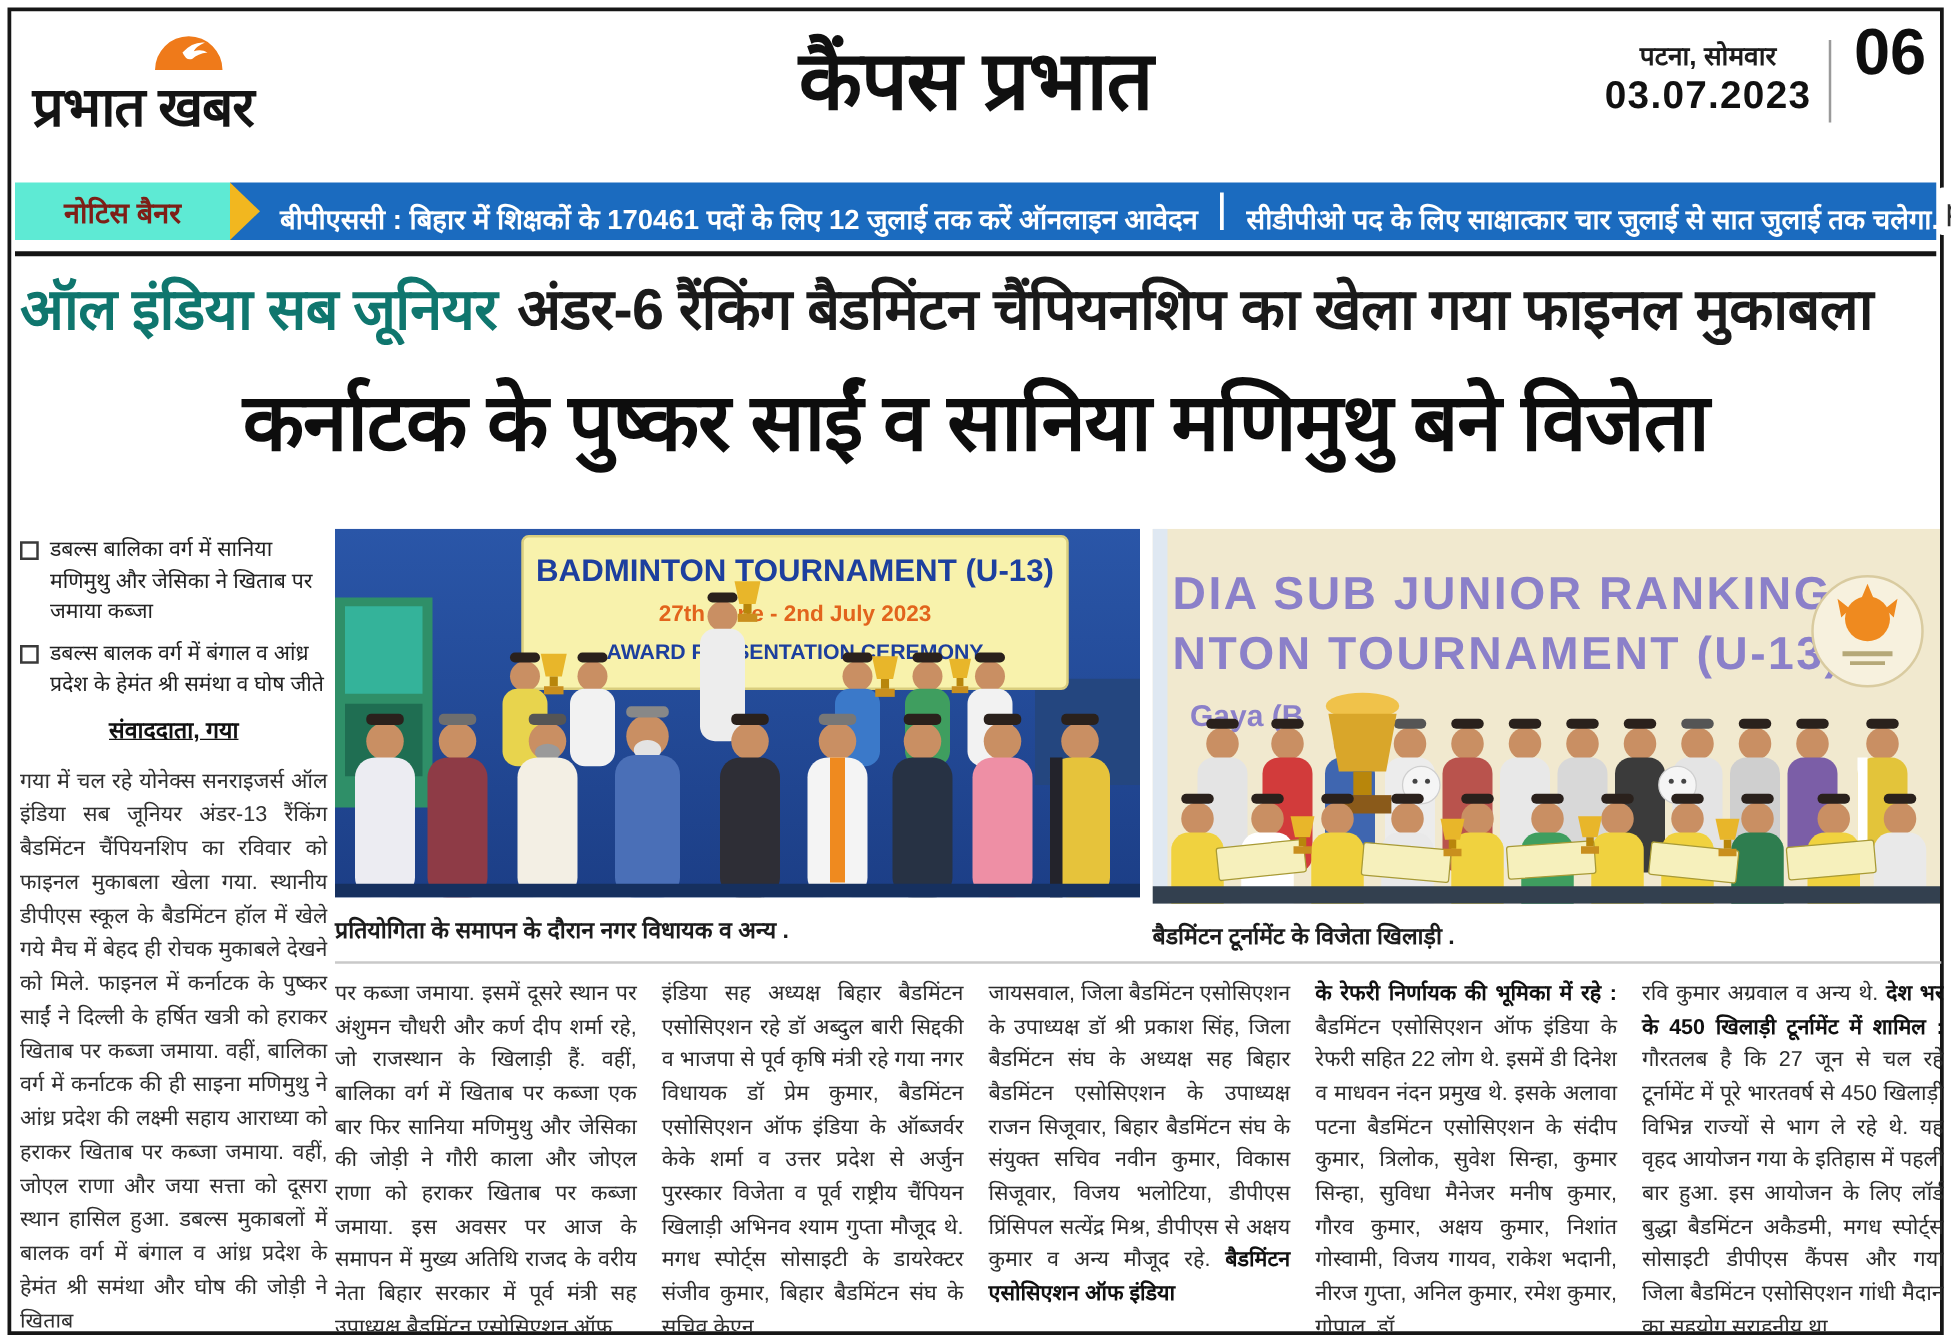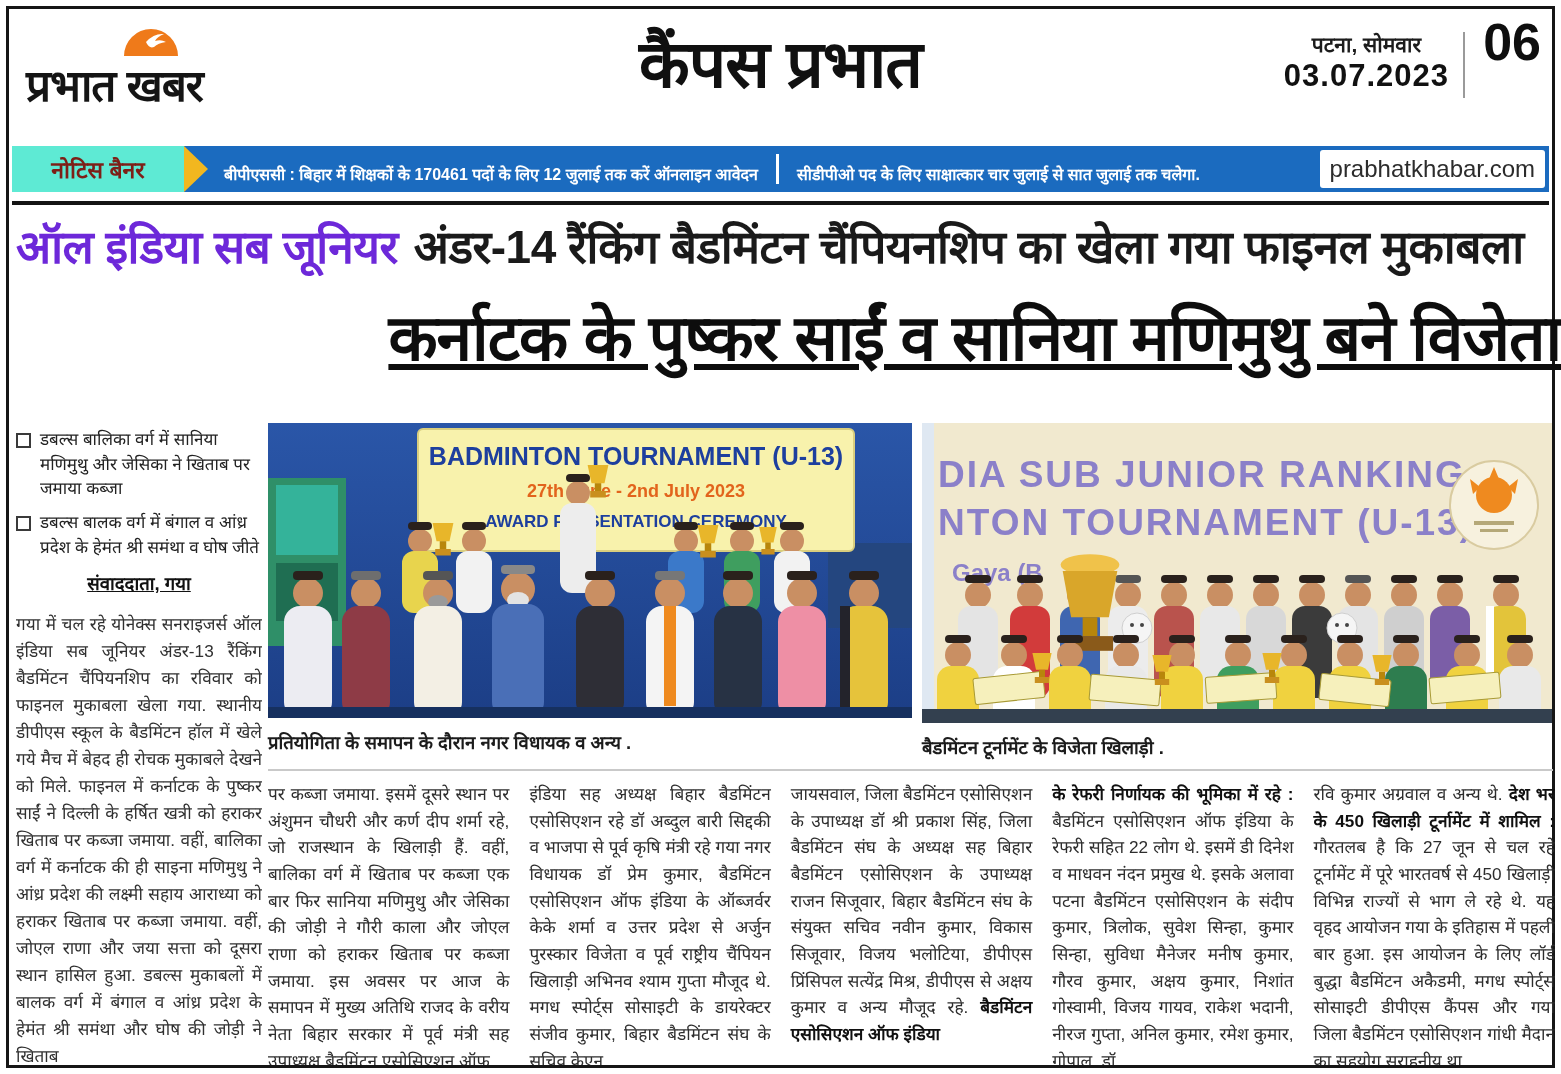--- a/index.html
+++ b/index.html
@@ -18,31 +18,31 @@
   .vsep{position:absolute;right:96px;top:32px;width:2px;height:66px;background:#9a9a9a;}
   .pagenum{position:absolute;right:20px;top:12px;font-size:52px;font-weight:900;color:#0e0e0e;}
 
   
   .notice-row{position:absolute;left:12px;right:12px;top:146px;height:46px;}
   .notice-label{position:absolute;left:0;top:0;width:172px;height:46px;background:#5eead4;color:#7d1f17;
       font-size:23px;font-weight:800;display:flex;align-items:center;justify-content:center;}
   .notice-arrow{position:absolute;left:172px;top:0;width:0;height:0;border-top:23px solid transparent;
       border-bottom:23px solid transparent;border-left:24px solid #f2b71f;z-index:2;}
   .notice-strip{position:absolute;left:172px;right:0;top:0;height:46px;background:#1b6bbf;display:flex;align-items:center;padding-left:40px;box-sizing:border-box;}
-  .ticker-item{color:#fff;font-size:16px;font-weight:700;white-space:nowrap;margin-top:10px;}
+  .ticker-item{color:#fff;font-size:22px;font-weight:700;white-space:nowrap;margin-top:10px;}
   .ticker-sep{width:3px;height:30px;background:#fff;margin:0 18px;flex:none;}
   .site-box{margin-left:auto;margin-right:4px;background:#fff;border-radius:3px;height:38px;min-width:196px;
       display:flex;align-items:center;justify-content:center;font-size:24px;color:#2c2c2c;padding:0 10px;}
 
   .rule{position:absolute;left:12px;right:12px;top:201px;height:4px;background:#141414;}
 
   
   .kicker{position:absolute;left:16px;top:214px;width:1535px;white-space:nowrap;overflow:hidden;font-size:46px;font-weight:800;letter-spacing:-0.5px;}
-  .kicker .lead{color:#6d28d9;margin-right:16px;}
-  .headline{position:absolute;left:0;top:292px;width:1561px;margin:0;text-align:right;font-size:64px;font-weight:900;letter-spacing:-1px;color:#0d0d0d;white-space:nowrap;overflow:hidden;text-decoration:underline;}
+  .kicker .lead{color:#0f766e;margin-right:16px;}
+  .headline{position:absolute;left:0;top:292px;width:1561px;margin:0;text-align:center;font-size:64px;font-weight:900;letter-spacing:-1px;color:#0d0d0d;white-space:nowrap;overflow:hidden;}
 
   
   .leftcol{position:absolute;left:16px;top:428px;width:246px;height:634px;overflow:hidden;}
   .bullet{display:flex;gap:9px;font-size:17px;line-height:1.45;color:#222;margin-bottom:9px;}
   .bullet .sq{flex:none;width:11px;height:11px;border:2.5px solid #3a3a3a;margin-top:5px;background:#fff;}
   .byline{text-align:center;font-size:18.5px;font-weight:800;text-decoration:underline;color:#111;margin:10px 0 16px;}
   .leadtext{font-size:17.2px;line-height:1.57;text-align:justify;color:#303030;}
 
   
   .fig1{position:absolute;left:268px;top:423px;width:681px;}
@@ -87,21 +87,21 @@
     <span class="ticker-item">बीपीएससी : बिहार में शिक्षकों के 170461 पदों के लिए 12 जुलाई तक करें ऑनलाइन आवेदन</span>
     <span class="ticker-sep"></span>
     <span class="ticker-item">सीडीपीओ पद के लिए साक्षात्कार चार जुलाई से सात जुलाई तक चलेगा.</span>
     <span class="site-box">prabhatkhabar.com</span>
   </div>
 </div>
 
 <div class="rule"></div>
 
 <div class="kicker">
-  <span class="lead">ऑल इंडिया सब जूनियर</span><span>अंडर-14 रैंकिंग बैडमिंटन चैंपियनशिप का खेला गया फाइनल मुकाबला</span>
+  <span class="lead">ऑल इंडिया सब जूनियर</span><span>अंडर-6 रैंकिंग बैडमिंटन चैंपियनशिप का खेला गया फाइनल मुकाबला</span>
 </div>
 <h2 class="headline">कर्नाटक के पुष्कर साईं व सानिया मणिमुथु बने विजेता</h2>
 
 <aside class="leftcol">
   <div class="bullet">
     <span class="sq"></span>
     <span>डबल्स बालिका वर्ग में सानिया मणिमुथु और जेसिका ने खिताब पर जमाया कब्जा</span>
   </div>
   <div class="bullet">
     <span class="sq"></span>

